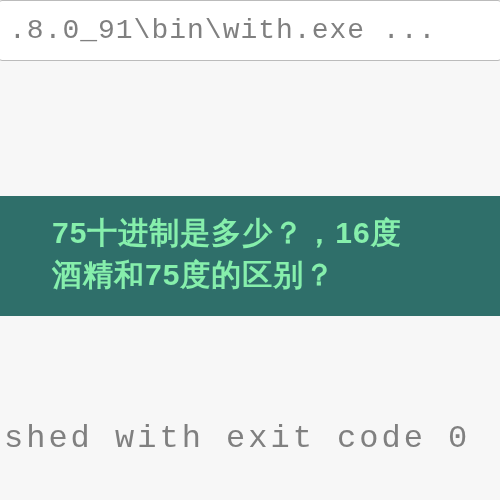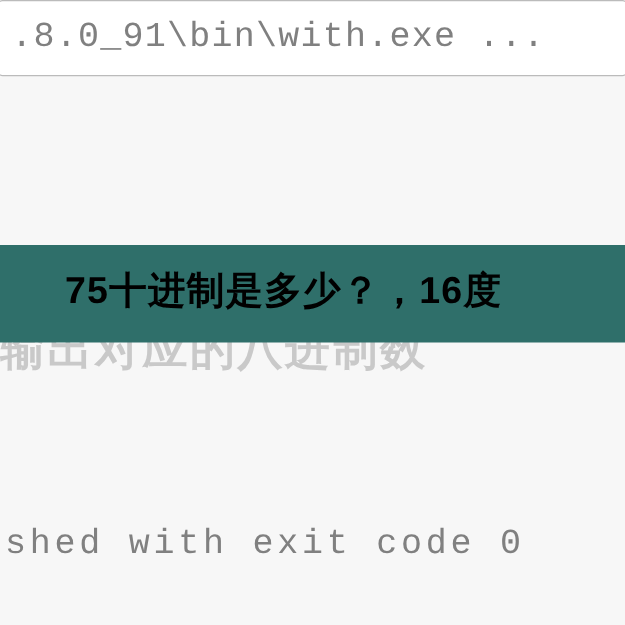--- a/index.html
+++ b/index.html
@@ -38,40 +38,41 @@
     .banner {
       position: absolute;
       left: 0;
       top: 196px;
       width: 500px;
       background: #2f6f6a;
       padding: 16px 28px 20px 52px;
       font-family: "Microsoft YaHei", "PingFang SC", sans-serif;
       font-size: 30px;
       font-weight: 700;
-      color: #000000;
+      color: #86efac;
       line-height: 1.4;
       letter-spacing: 1px;
     }
     .exit-text {
       position: absolute;
       left: 4px;
       top: 420px;
-      font-size: 28px;
+      font-size: 32px;
       color: #808080;
       letter-spacing: 3px;
       white-space: nowrap;
     }
   </style>
 </head>
 <body>
 
 <div class="code-box">
   <span>.8.0_91\bin\with.exe ...</span>
 </div>
 
 <div class="bg-text">输出对应的八进制数</div>
 
 <div class="banner">
   <div>75十进制是多少？，16度</div>
+  <div>酒精和75度的区别？</div>
 </div>
 
 <div class="exit-text">shed with exit code 0</div>
 
 </body></html>

